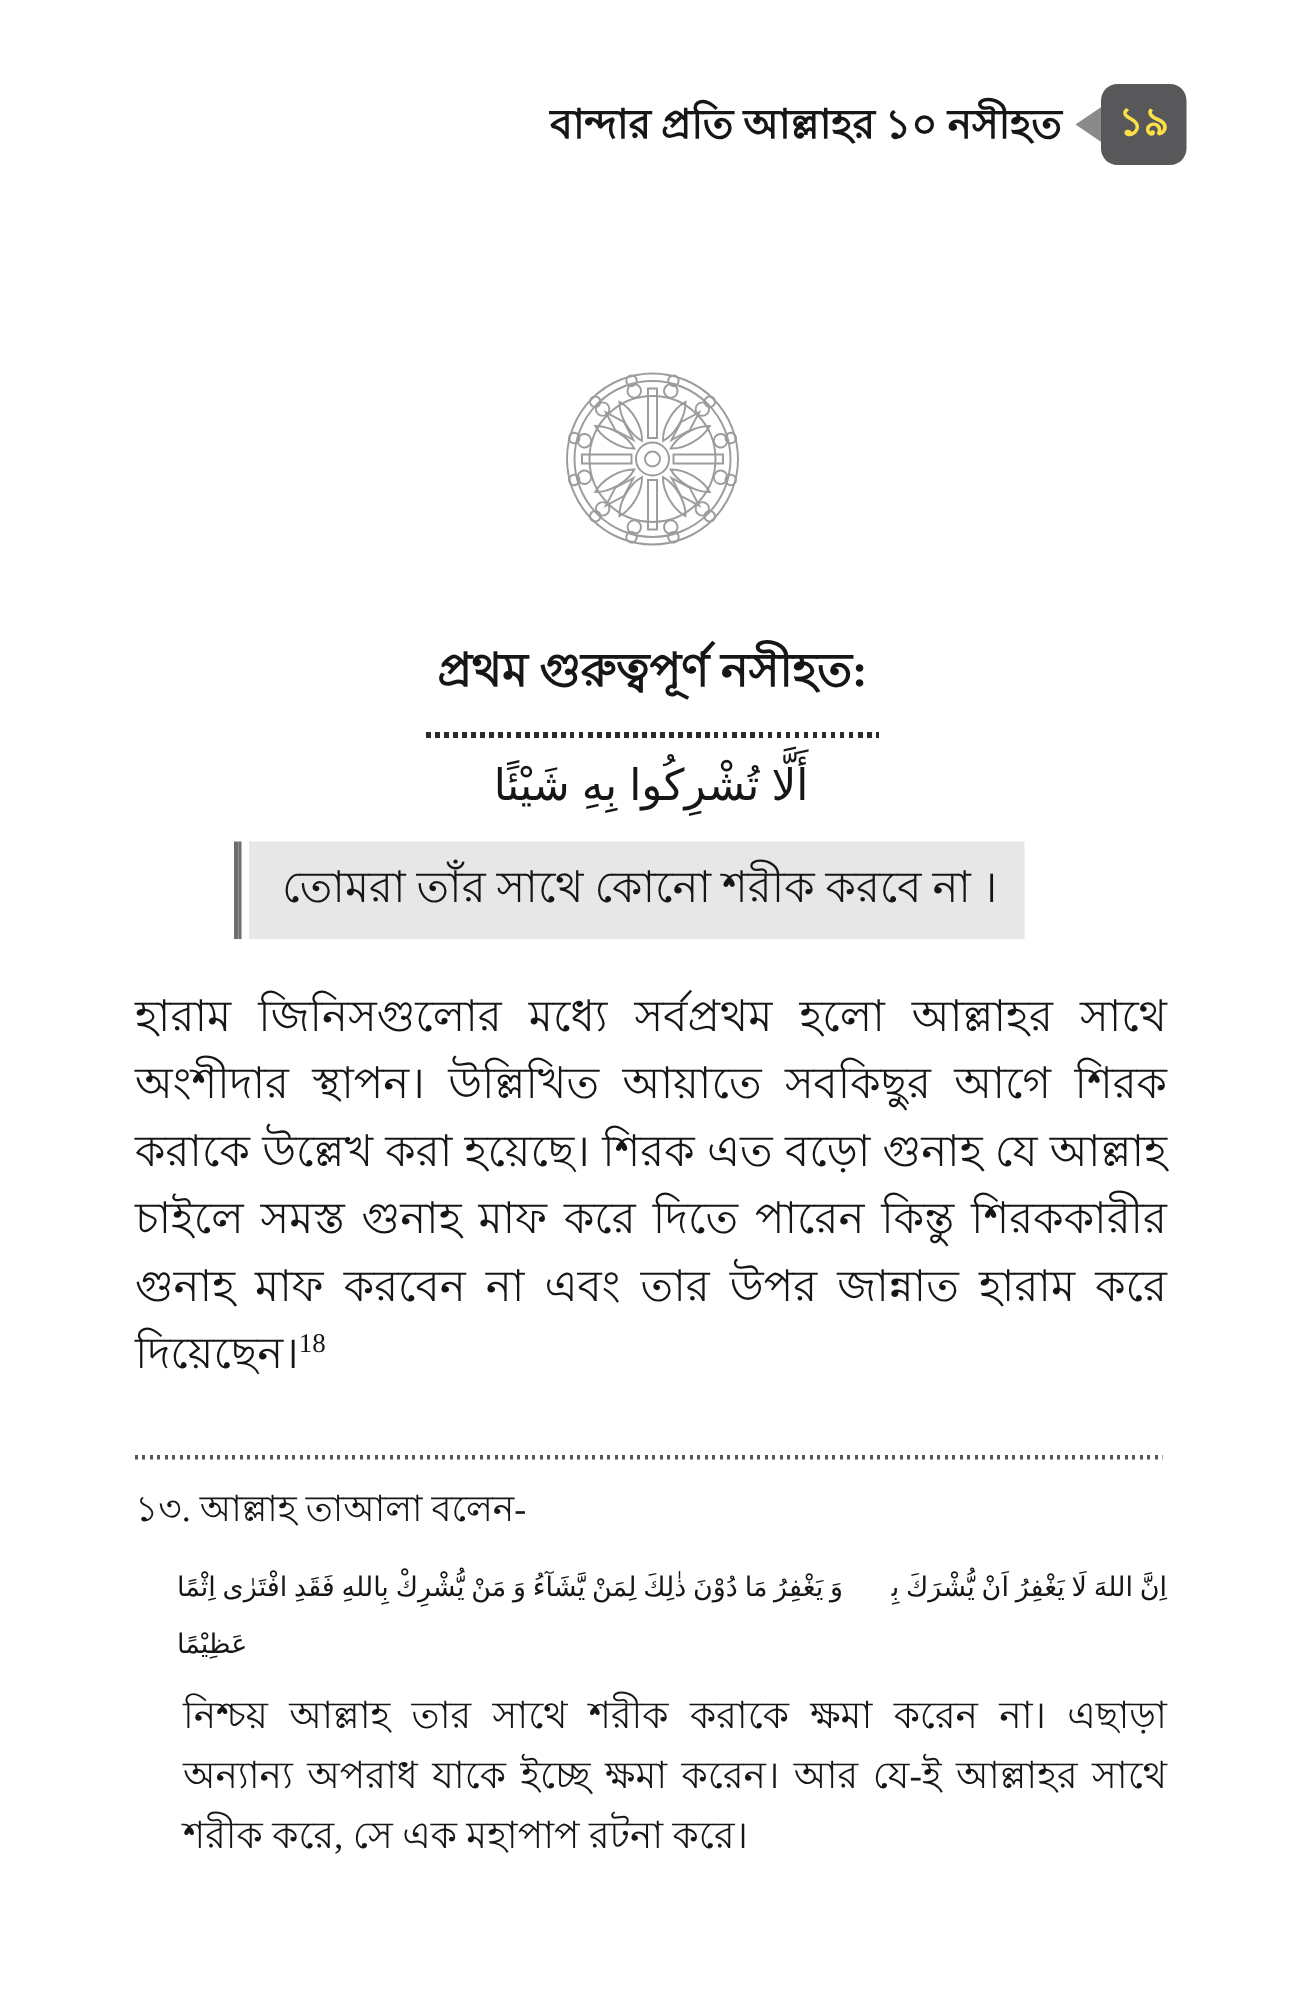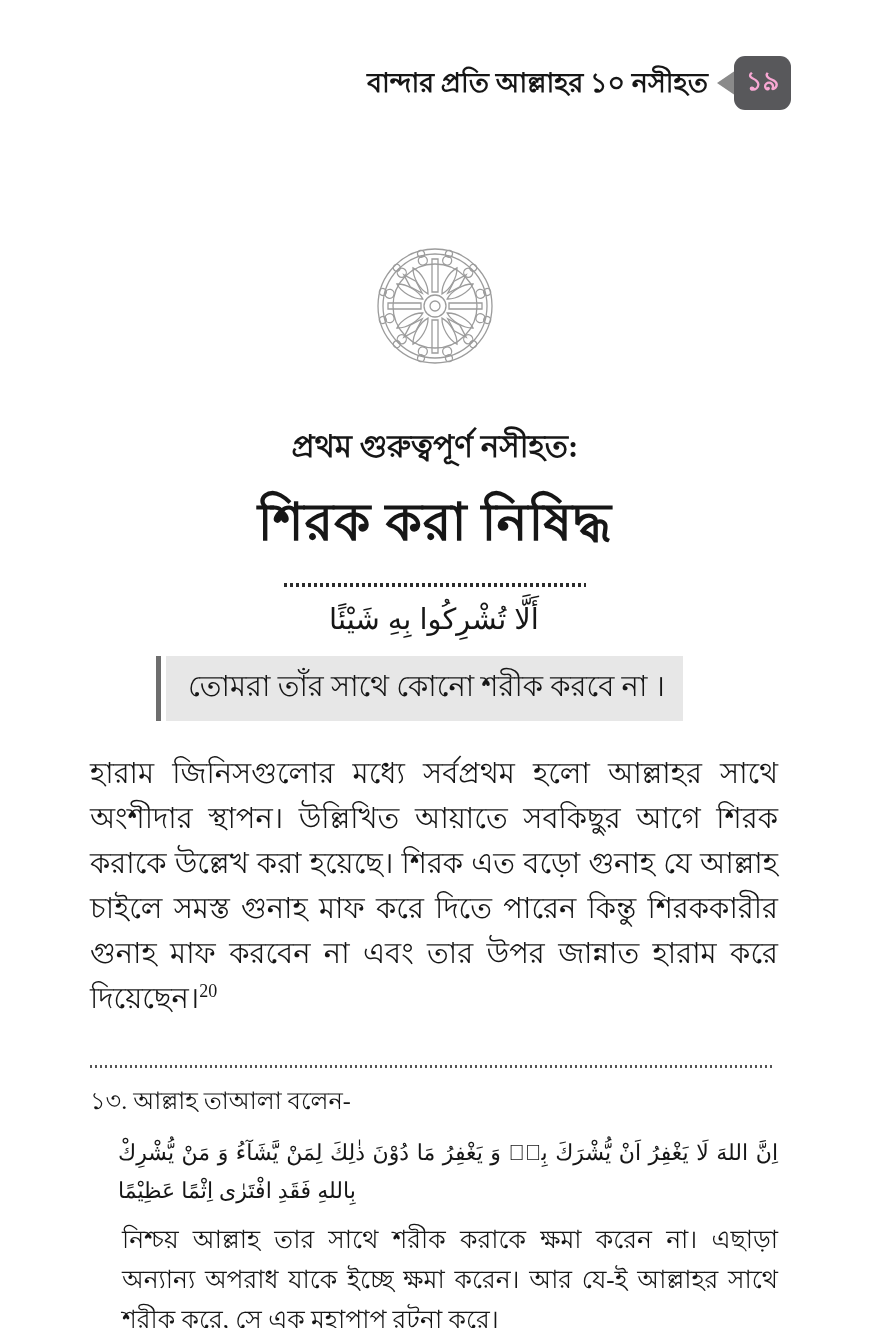--- a/index.html
+++ b/index.html
@@ -31,21 +31,21 @@
   .badge-wrap{display:flex;align-items:center;}
   .badge-arrow{
     width:0;height:0;
     border-top:17px solid transparent;
     border-bottom:17px solid transparent;
     border-right:25px solid var(--badge_arrow);
     margin-right:-8px;
   }
   .badge{
     width:57px;height:54px;border-radius:11px;
-    background:var(--badge_bg);color:#f9a8d4;
+    background:var(--badge_bg);color:#fde047;
     display:flex;align-items:center;justify-content:center;
     font-size:26px;font-weight:bold;position:relative;z-index:1;
   }
 
   
   .ornament{width:132px;margin:134px auto 0;display:block;}
 
   
   .subtitle{
     margin-top:54px;text-align:center;
@@ -97,22 +97,22 @@
   .fn-sep{
     margin:44px 95px 0 90px;height:3px;
     background-image:repeating-linear-gradient(to right,#555 0 2px,transparent 2px 5px);
   }
   .fn-label{
     margin:14px 92px 0 90px;font-size:24px;
   }
   .fn-arabic{
     margin:12px 92px 0 118px;
     direction:rtl;text-align:justify;text-align-last:left;
-    font-family:Liberation Sans, sans-serif;
-    font-size:22px;line-height:38px;
+    font-family:Liberation Serif, serif;
+    font-size:18px;line-height:38px;
   }
   .fn-trans{
     margin:10px 92px 0 122px;
     font-size:25px;line-height:40px;text-align:justify;
   }
 </style>
 </head>
 <body>
 
 <div class="page">
@@ -176,31 +176,30 @@
       <use href="#spoke" transform="rotate(180)"></use>
         <use href="#spoke" transform="rotate(270)"></use>
       <use href="#diam" transform="rotate(45)"></use>
         <use href="#diam" transform="rotate(135)"></use>
       <use href="#diam" transform="rotate(225)"></use>
         <use href="#diam" transform="rotate(315)"></use>
     </g>
   </svg>
 
   <div class="subtitle">প্রথম গুরুত্বপূর্ণ নসীহত:</div>
-  <h1 class="main-title">শিরক করা নিষিদ্ধ</h1>
   <div class="title-dots"></div>
 
 
   <p class="arabic-verse">أَلَّا تُشْرِكُوا بِهِ شَيْئًا</p>
 
   <div class="quote-row">
     <div class="quote-bars"></div>
     <div class="quote-box">তোমরা তাঁর সাথে কোনো শরীক করবে না ।</div>
   </div>
 
-  <p class="body-par"><span>হারাম জিনিসগুলোর মধ্যে সর্বপ্রথম হলো আল্লাহর সাথে অংশীদার স্থাপন। উল্লিখিত আয়াতে সবকিছুর আগে শিরক করাকে উল্লেখ করা হয়েছে। শিরক এত বড়ো গুনাহ যে আল্লাহ চাইলে সমস্ত গুনাহ মাফ করে দিতে পারেন কিন্তু শিরককারীর গুনাহ মাফ করবেন না এবং তার উপর জান্নাত হারাম করে দিয়েছেন।</span><sup>20</sup></p>
+  <p class="body-par"><span>হারাম জিনিসগুলোর মধ্যে সর্বপ্রথম হলো আল্লাহর সাথে অংশীদার স্থাপন। উল্লিখিত আয়াতে সবকিছুর আগে শিরক করাকে উল্লেখ করা হয়েছে। শিরক এত বড়ো গুনাহ যে আল্লাহ চাইলে সমস্ত গুনাহ মাফ করে দিতে পারেন কিন্তু শিরককারীর গুনাহ মাফ করবেন না এবং তার উপর জান্নাত হারাম করে দিয়েছেন।</span><sup>18</sup></p>
 
   <div class="fn-sep"></div>
   <p class="fn-label">১৩. আল্লাহ তাআলা বলেন-</p>
   <p class="fn-arabic">اِنَّ اللهَ لَا يَغْفِرُ اَنْ يُّشْرَكَ بِهٖ وَ يَغْفِرُ مَا دُوْنَ ذٰلِكَ لِمَنْ يَّشَآءُ وَ مَنْ يُّشْرِكْ بِاللهِ فَقَدِ افْتَرٰى اِثْمًا عَظِيْمًا</p>
   <p class="fn-trans"><span>নিশ্চয় আল্লাহ তার সাথে শরীক করাকে ক্ষমা করেন না। এছাড়া অন্যান্য অপরাধ যাকে ইচ্ছে ক্ষমা করেন। আর যে-ই আল্লাহর সাথে শরীক করে, সে এক মহাপাপ রটনা করে।</span>&nbsp;&nbsp;</p>
 
 </div>
 
 </body></html>

